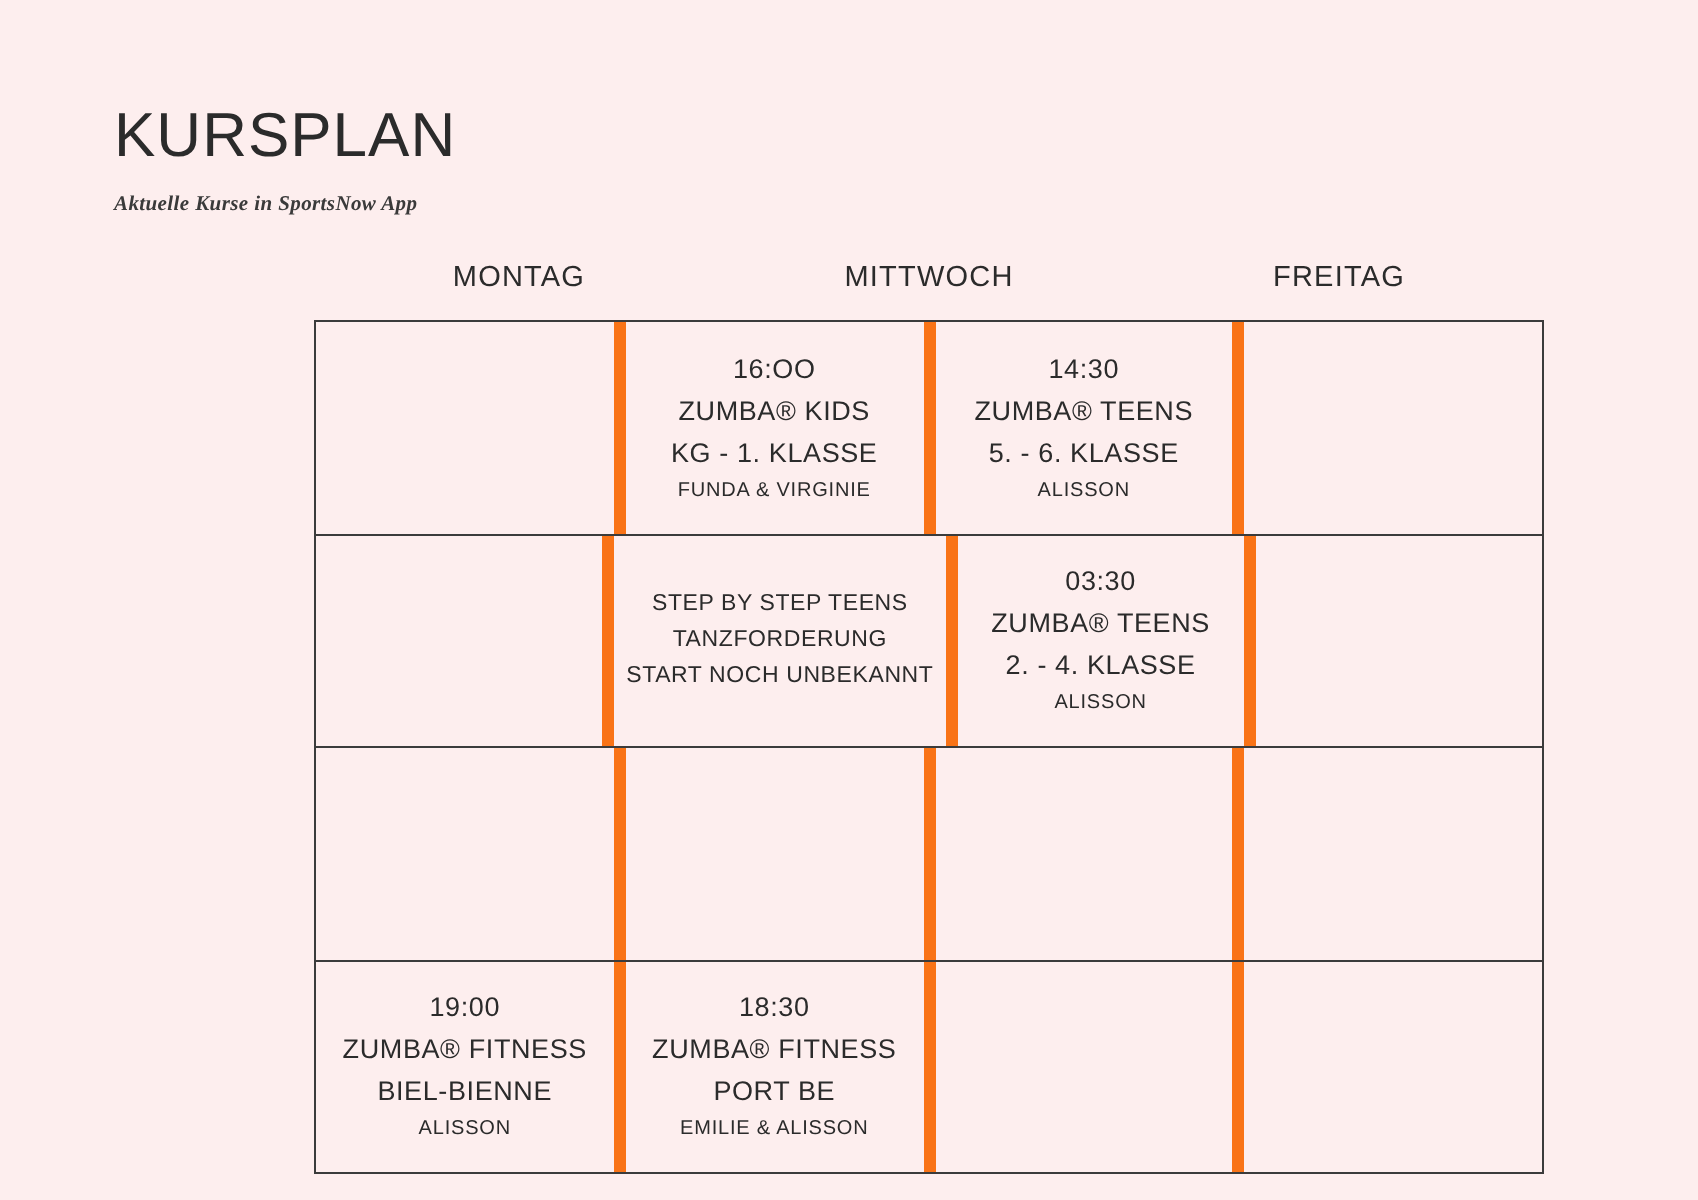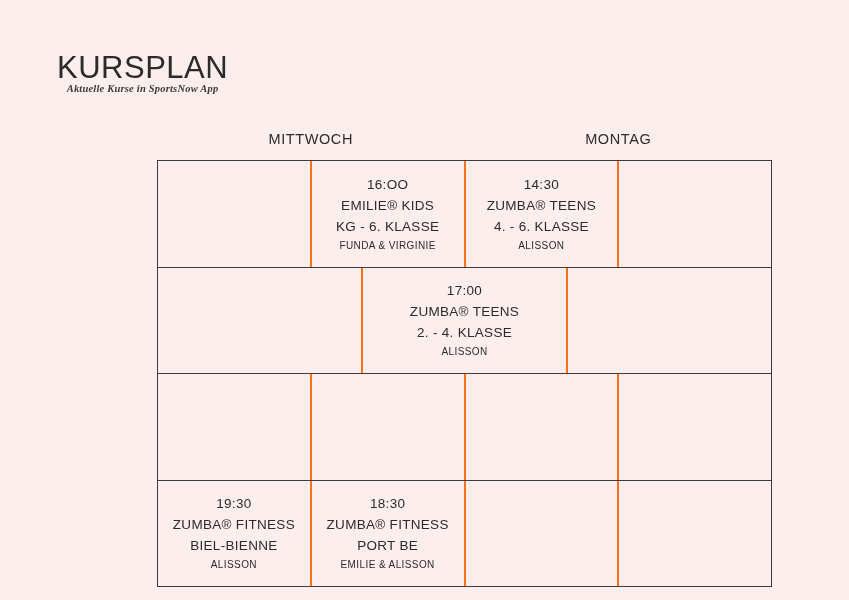--- a/index.html
+++ b/index.html
@@ -32,23 +32,22 @@
     font-weight: 400;
     color: #2b2b2b;
     line-height: 1;
   }
   .subtitle {
     font-family: "Liberation Serif", serif;
     font-size: 10.5px;
     font-style: italic;
     font-weight: 700;
     color: #3a3a3a;
-    margin-top: 0;
+    margin-top: 14px;
     letter-spacing: 0.2px;
-    text-align: center;
   }
 
   .daysrow {
     position: absolute;
     left: 157px;
     top: 131px;
     width: 615px;
     display: flex;
   }
   .daycell {
@@ -74,21 +73,21 @@
     flex: 1 1 0;
     display: flex;
     border-bottom: 1px solid #3b3b3b;
     box-sizing: border-box;
   }
   .row:last-child {
     border-bottom: none;
   }
   .cell {
     flex: 1 1 0;
-    border-right: 2px solid #f97316;
+    border-right: 6px solid #f97316;
     box-sizing: border-box;
     display: flex;
     flex-direction: column;
     align-items: center;
     justify-content: center;
     padding: 4px 6px;
   }
   .cell:last-child {
     border-right: none;
   }
@@ -117,60 +116,66 @@
 <body>
 
 <div class="page">
 
   <div class="header">
     <div class="title">KURSPLAN</div>
     <div class="subtitle">Aktuelle Kurse in SportsNow App</div>
   </div>
 
   <div class="daysrow">
+      <div class="daycell">MONTAG</div>
       <div class="daycell">MITTWOCH</div>
-      <div class="daycell">MONTAG</div>
+      <div class="daycell">FREITAG</div>
     </div>
 
   <div class="grid">
       <div class="row">
         <div class="cell empty"></div>
         <div class="cell">
           <div class="ln">16:OO</div>
-          <div class="ln">EMILIE® KIDS</div>
-          <div class="ln">KG - 6. KLASSE</div>
+          <div class="ln">ZUMBA® KIDS</div>
+          <div class="ln">KG - 1. KLASSE</div>
           <div class="ln small">FUNDA &amp; VIRGINIE</div>
         </div>
         <div class="cell">
           <div class="ln">14:30</div>
           <div class="ln">ZUMBA®  TEENS</div>
-          <div class="ln">4. - 6. KLASSE</div>
+          <div class="ln">5. - 6. KLASSE</div>
           <div class="ln small">ALISSON</div>
         </div>
         <div class="cell empty"></div>
       </div>
       <div class="row">
         <div class="cell empty"></div>
         <div class="cell">
-          <div class="ln">17:00</div>
+          <div class="ln mid">STEP BY STEP TEENS</div>
+          <div class="ln mid">TANZFORDERUNG</div>
+          <div class="ln mid">START NOCH UNBEKANNT</div>
+        </div>
+        <div class="cell">
+          <div class="ln">03:30</div>
           <div class="ln">ZUMBA® TEENS</div>
           <div class="ln">2. - 4. KLASSE</div>
           <div class="ln small">ALISSON</div>
         </div>
         <div class="cell empty"></div>
       </div>
       <div class="row">
         <div class="cell empty"></div>
         <div class="cell empty"></div>
         <div class="cell empty"></div>
         <div class="cell empty"></div>
       </div>
       <div class="row">
         <div class="cell">
-          <div class="ln">19:30</div>
+          <div class="ln">19:00</div>
           <div class="ln">ZUMBA® FITNESS</div>
           <div class="ln">BIEL-BIENNE</div>
           <div class="ln small">ALISSON</div>
         </div>
         <div class="cell">
           <div class="ln">18:30</div>
           <div class="ln">ZUMBA®  FITNESS</div>
           <div class="ln">PORT BE</div>
           <div class="ln small">EMILIE &amp; ALISSON</div>
         </div>

